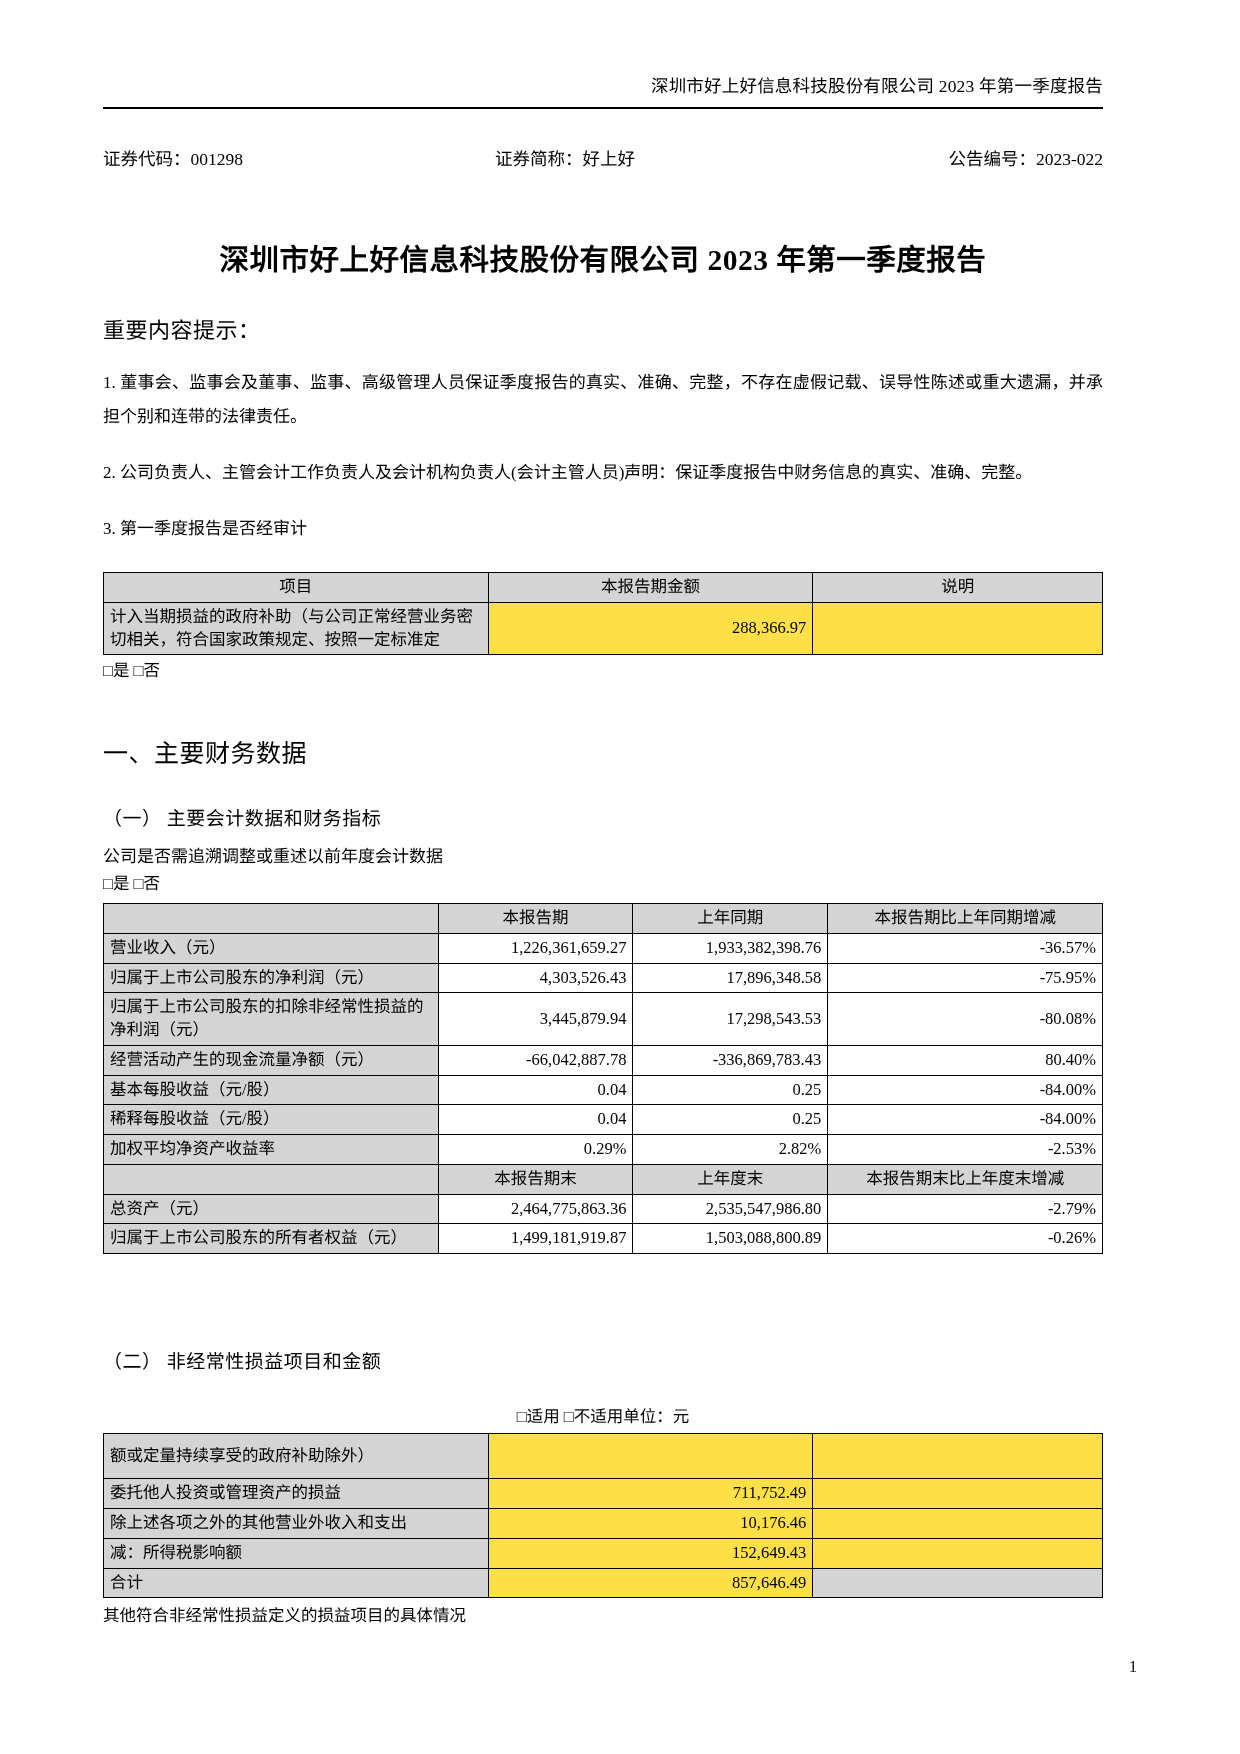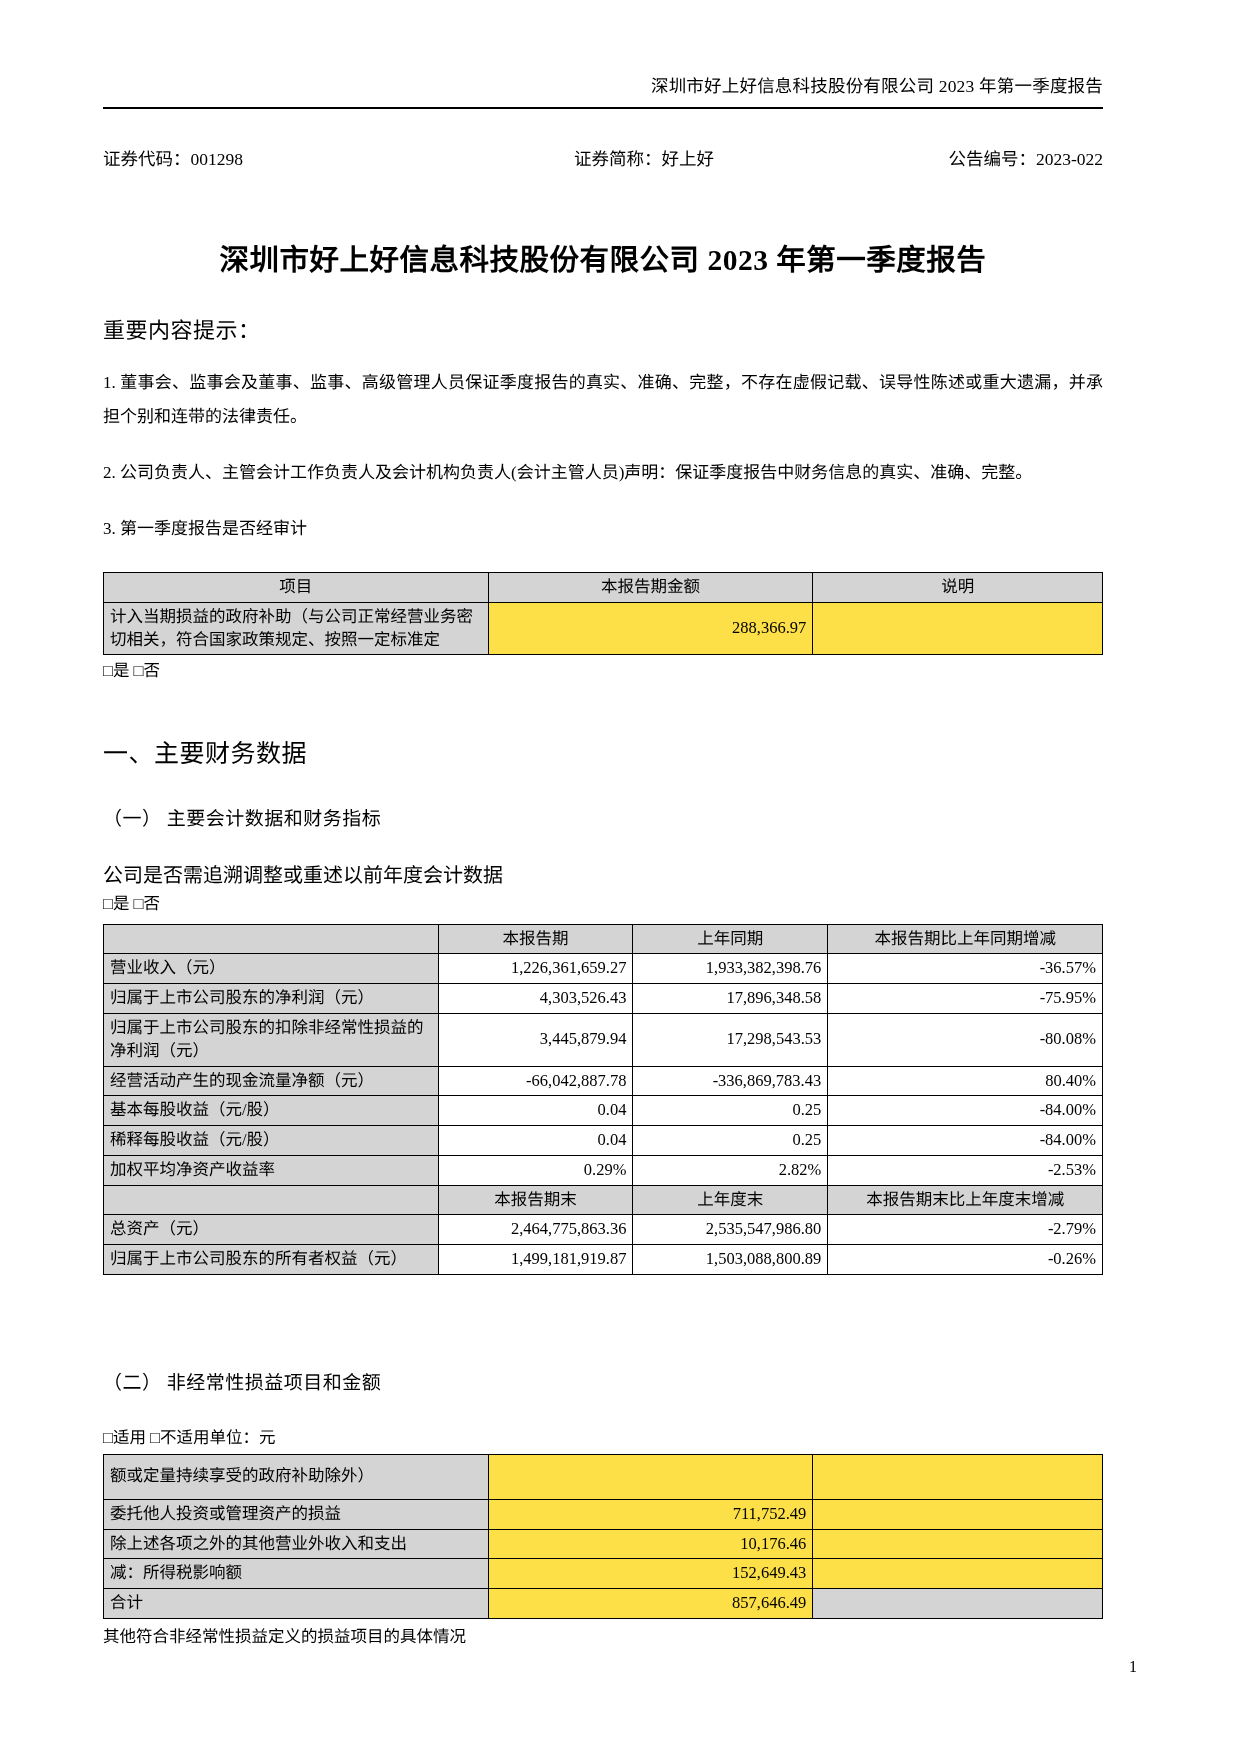--- a/index.html
+++ b/index.html
@@ -42,21 +42,21 @@
   }
 
   
   .code-line {
     display: flex;
     justify-content: space-between;
     margin-top: 36px;
     font-size: 17.5px;
   }
   .code-line .c1 { width: 33%; text-align: left; }
-  .code-line .c2 { width: 36%; text-align: center; padding-left: 62px; box-sizing: border-box;}
+  .code-line .c2 { width: 36%; text-align: left; padding-left: 62px; box-sizing: border-box;}
   .code-line .c3 { width: 31%; text-align: right; }
 
   
   .doc-title {
     margin-top: 66px;
     text-align: center;
     font-size: 29.5px;
     font-weight: bold;
     letter-spacing: 0.5px;
   }
@@ -90,35 +90,35 @@
     letter-spacing: 0.5px;
   }
 
   .para {
     margin-top: 22px;
     font-size: 17px;
     line-height: 2.0;
     text-align: justify;
   }
   .para-tight {
-    margin-top: 30px;
-    font-size: 20px;
+    margin-top: 14px;
+    font-size: 17px;
     line-height: 1.55;
   }
   .plain-line {
     font-size: 16.5px;
     line-height: 1.6;
   }
   .note-line {
     margin-top: 4px;
     font-size: 16.5px;
   }
   .unit-line {
     margin-top: 30px;
-    text-align: left;
+    text-align: center;
     font-size: 16.5px;
   }
 
   
   table.doc-tbl {
     border-collapse: collapse;
     width: 100%;
     table-layout: fixed;
     font-size: 16.5px;
   }

